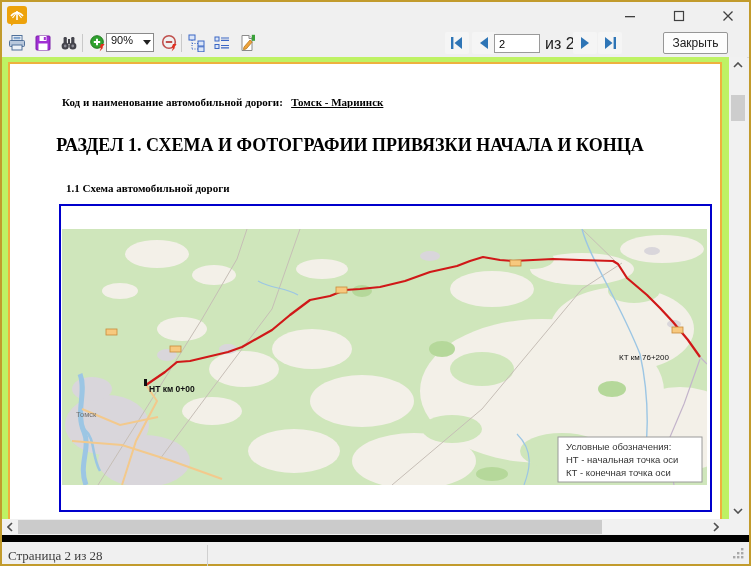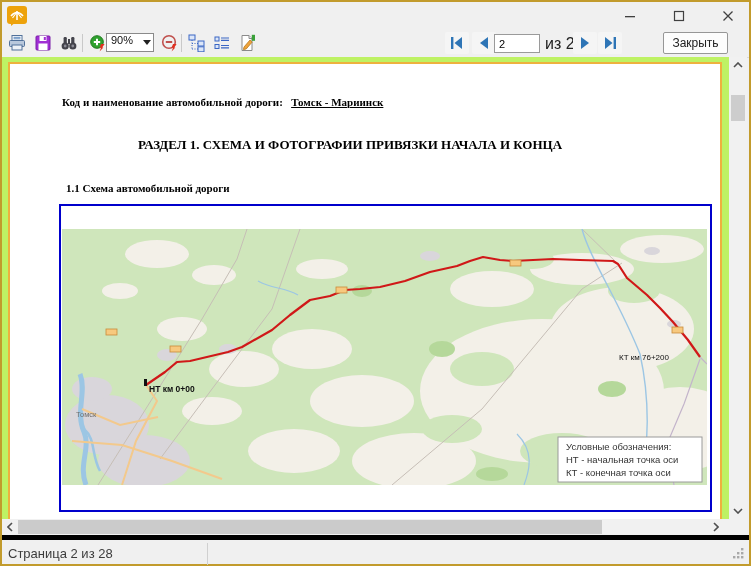--- a/index.html
+++ b/index.html
@@ -33,35 +33,35 @@
     font-family:"Liberation Sans",sans-serif;}
   
   .preview{position:absolute;left:0;top:55px;width:727px;height:462px;background:#bef264;
     overflow:hidden;}
   .paper{position:absolute;left:6px;top:5px;width:710px;height:700px;background:#ffffff;
     border:2px solid #eeb13e;}
   .roadline{position:absolute;left:52px;top:32px;font-family:"Liberation Serif",serif;
     font-weight:bold;font-size:11px;color:#000;white-space:nowrap;}
   .roadline .val{text-decoration:underline;}
   .sectitle{position:absolute;left:40px;top:72px;width:600px;text-align:center;
-    font-family:"Liberation Serif",serif;font-weight:bold;font-size:13px;color:#000;line-height:18px;}
+    font-family:"Liberation Serif",serif;font-weight:bold;font-size:18px;color:#000;line-height:18px;}
   .subsection{position:absolute;left:56px;top:118px;font-family:"Liberation Serif",serif;
     font-weight:bold;font-size:11px;color:#000;}
   .mapbox{position:absolute;left:49px;top:140px;width:653px;height:308px;box-sizing:border-box;
     border:2px solid #0000cc;background:#fff;padding:23px 0 0 1px;}
   .map{display:block;}
   
   .vscroll{position:absolute;left:727px;top:55px;width:18px;height:462px;background:#f1f1f1;}
   .vthumb{position:absolute;left:2px;top:38px;width:14px;height:26px;background:#cdcdcd;}
   .sarrow{position:absolute;display:flex;align-items:center;justify-content:center;}
   .hscroll{position:absolute;left:0;top:517px;width:727px;height:16px;background:#f1f1f1;}
   .hthumb{position:absolute;left:16px;top:1px;width:584px;height:14px;background:#cbcbcb;}
   .corner{position:absolute;left:727px;top:517px;width:18px;height:16px;background:#f1f1f1;}
   .statusbar{position:absolute;left:0;top:533px;width:747px;height:29px;background:#f0f0f0;
-    border-top:5px solid #000000;box-sizing:border-box;}
+    border-top:7px solid #000000;box-sizing:border-box;font-family:Liberation Serif, serif;}
   .statustext{position:absolute;left:6px;top:6px;font-size:13px;color:#3c3c3c;}
   .statusdiv{position:absolute;left:205px;top:3px;width:1px;height:22px;background:#d0d0d0;}
   .grip{position:absolute;right:4px;bottom:4px;}
 </style>
 </head>
 <body>
 
 <div class="window">
 
   <div class="titlebar">

